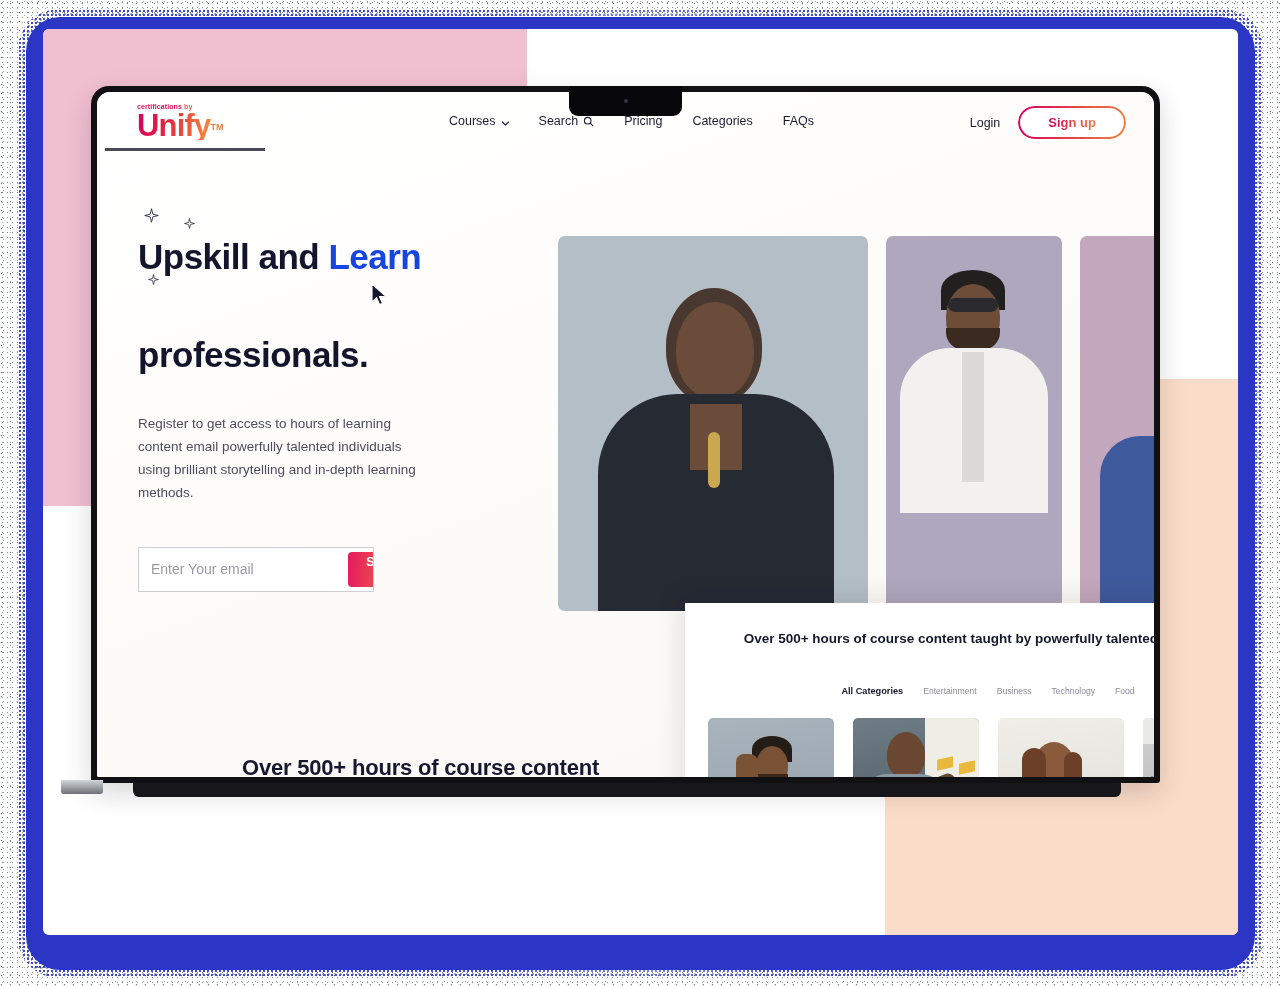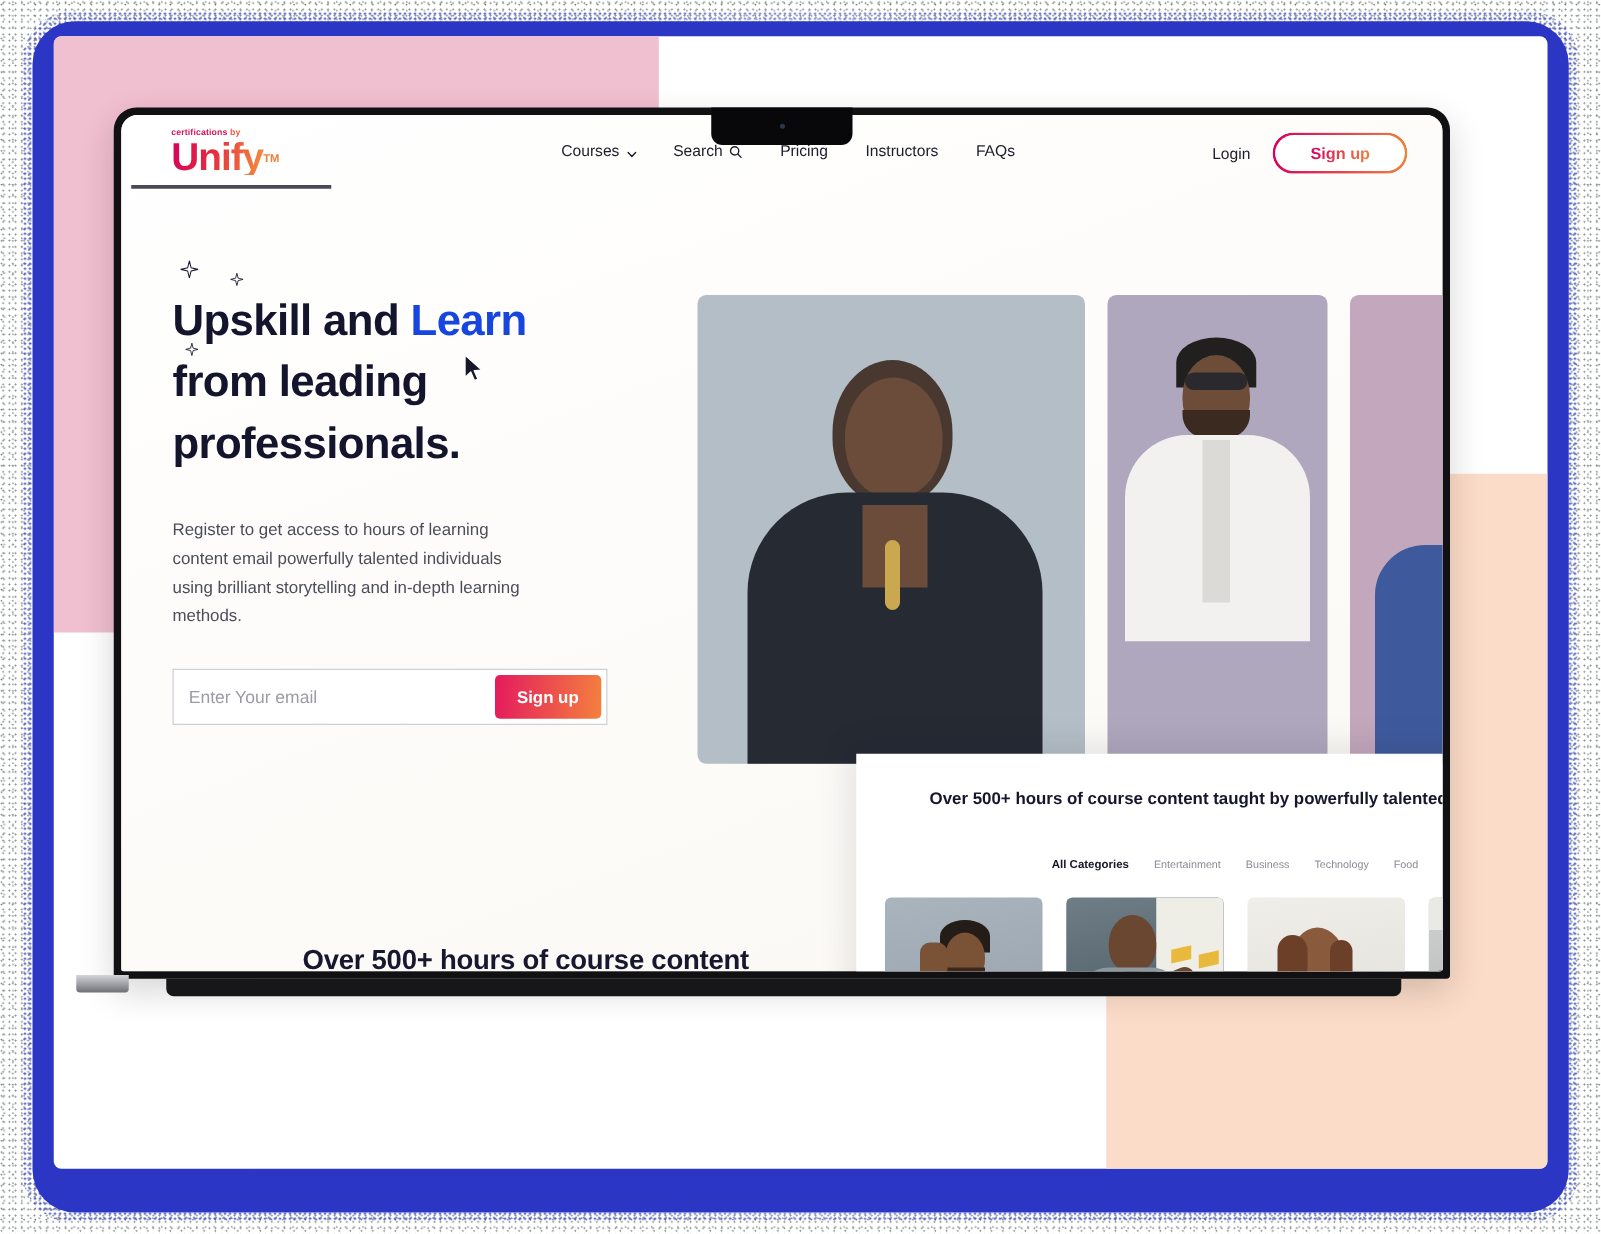--- a/index.html
+++ b/index.html
@@ -210,21 +210,21 @@
   .spark { position: absolute; color: #1b1c33; }
   .spark svg { display:block; }
   .s1 { left: 6px; top: -24px; }
   .s2 { left: 46px; top: -14px; }
   .s3 { left: 10px; top: 42px; }
   .hero-p {
     margin: 34px 0 0 0; width: 296px;
     font-size: 13.5px; line-height: 1.70; color: #4d4d5a;
   }
   .signup-form {
-    margin-top: 30px; width: 348px; height: 45px;
+    margin-top: 42px; width: 236px; height: 45px;
     border: 1.3px solid #cfcfd6; border-radius: 0;
     background: #fff; display: flex; align-items: center;
     padding: 0 0 0 0; box-sizing: border-box; overflow: hidden;
   }
   .signup-form input {
     flex: 1; border: 0; outline: 0; background: transparent;
     font-family: "Liberation Sans", sans-serif;
     font-size: 14px; color: #3b3b47; padding: 0 12px;
   }
   .signup-form input::placeholder { color: #9b9ba6; }
@@ -335,21 +335,21 @@
                   <svg viewBox="0 0 14 14" width="11" height="11">
                       <circle cx="6" cy="6" r="4.2" fill="none" stroke="#1d1d2b" stroke-width="1.4"></circle>
                       <line x1="9.2" y1="9.2" x2="12.6" y2="12.6" stroke="#1d1d2b" stroke-width="1.4" stroke-linecap="round"></line>
                     </svg>
                 </span>
               </div>
               <div class="nav-item">
                 <span>Pricing</span>
               </div>
               <div class="nav-item">
-                <span>Instructors</span>
+                <span>Categories</span>
               </div>
               <div class="nav-item">
                 <span>FAQs</span>
               </div>
             </div>
 
             <div class="auth">
               <div class="login-link">Login</div>
               <div class="signup-pill"><span>Sign up</span></div>
             </div>
@@ -366,21 +366,21 @@
                 <svg viewBox="0 0 20 20" width="11" height="11">
                     <path d="M10 1 L11.8 8.2 L19 10 L11.8 11.8 L10 19 L8.2 11.8 L1 10 L8.2 8.2 Z" fill="none" stroke="#1b1c33" stroke-width="1.3" stroke-linejoin="round"></path>
                   </svg>
               </span>
               <span class="spark s3">
                 <svg viewBox="0 0 20 20" width="11" height="11">
                     <path d="M10 1 L11.8 8.2 L19 10 L11.8 11.8 L10 19 L8.2 11.8 L1 10 L8.2 8.2 Z" fill="none" stroke="#1b1c33" stroke-width="1.3" stroke-linejoin="round"></path>
                   </svg>
               </span>
               <span>Upskill and </span><span class="accent">Learn</span><br>
-              <span>from leading</span><br>
+              <br>
               <span>professionals.</span>
             </h1>
 
             <p class="hero-p">Register to get access to hours of learning content email powerfully talented individuals using brilliant storytelling and in-depth learning methods.</p>
 
             <div class="signup-form">
               <input type="text" placeholder="Enter Your email" style="">
               <button class="form-btn">Sign up</button>
             </div>
           </div>

